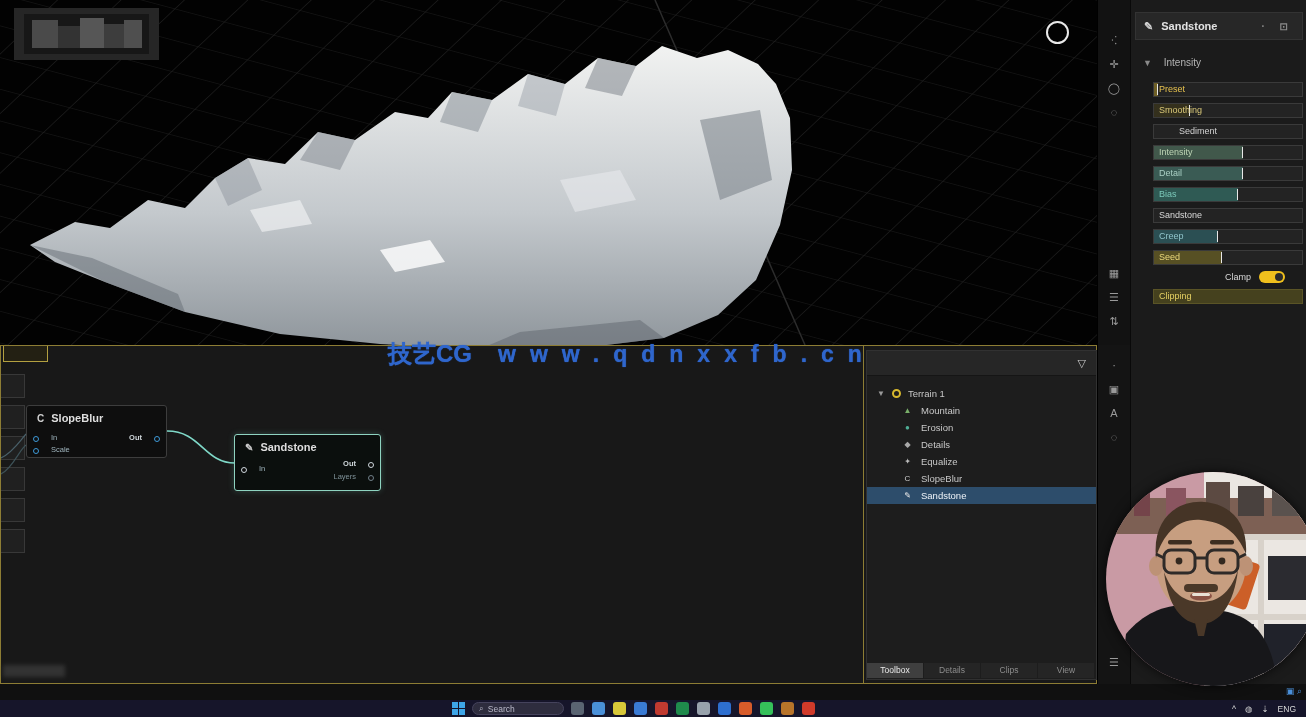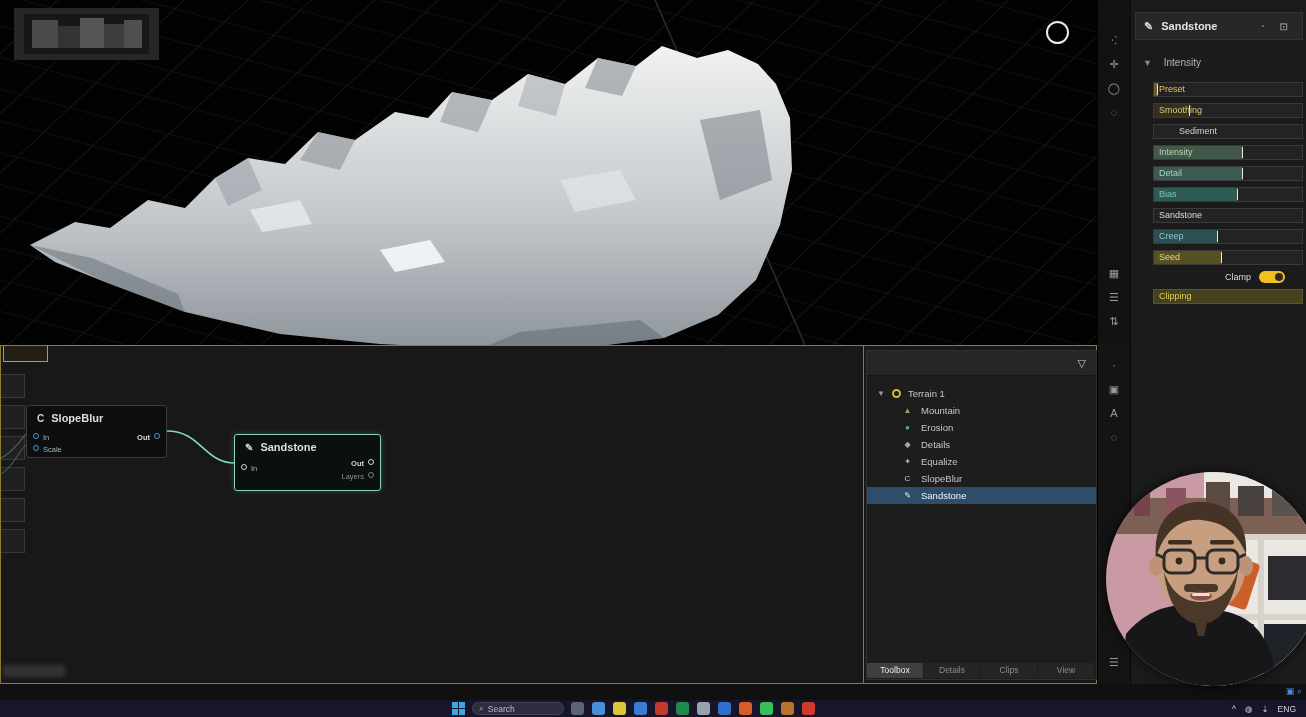--- a/index.html
+++ b/index.html
@@ -43,21 +43,21 @@
   .graph{position:absolute;left:0;top:345px;width:1097px;height:339px;background:#181818;border:1px solid #8d7d34;}
   .graph-divider{position:absolute;left:862px;top:0;width:1px;height:337px;background:#8d7d34;}
   .graph-tab{position:absolute;left:2px;top:0;width:45px;height:16px;background:#232013;border:1px solid #b3a040;border-top:none;}
   .leftstrip{position:absolute;left:0;top:28px;width:24px;}
   .leftstrip .stub{width:24px;height:24px;margin-bottom:7px;background:#202020;border:1px solid #383838;border-left:none;}
   .wires{position:absolute;left:0;top:0;pointer-events:none;}
   .node{position:absolute;background:#0e0e0e;border:1px solid #3d3d3d;border-radius:3px;color:#dedede;cursor:grab;}
   .node .ntitle{display:flex;align-items:center;gap:7px;padding:6px 10px 2px 10px;font-size:11px;font-weight:bold;}
   .node .nicon{color:#cfcfcf;font-size:10px;}
   .node .ports{position:relative;font-size:7.5px;color:#9fb4bd;}
-  .port{position:absolute;display:flex;align-items:flex-start;gap:4px;}
+  .port{position:absolute;display:flex;align-items:flex-end;gap:12px;}
   .dot{width:6px;height:6px;border-radius:50%;background:#0e0e0e;border:1.5px solid #3e9ad8;}
   .dot.lit{border-color:#cfd8dd;}
   #node-slopeblur{left:25px;top:59px;width:141px;height:53px;}
   #node-sandstone{left:233px;top:88px;width:147px;height:57px;background:#0b0f0d;border:1.5px solid #8ed3c0;box-shadow:0 0 6px rgba(120,210,190,.25);}
   .graph-scroll{position:absolute;left:2px;top:319px;width:62px;height:12px;background:#3c3c3c;filter:blur(2px);opacity:.75;}
   .graph-bottom-gap{position:absolute;left:0;top:684px;width:1306px;height:16px;background:#101010;}
   
   .outliner{position:absolute;left:866px;top:350px;width:231px;height:330px;background:#1d1d1d;border:1px solid #313131;}
   .outliner-header{position:absolute;left:0;top:0;width:100%;height:25px;background:#262626;border-bottom:1px solid #151515;}
   .funnel{position:absolute;right:10px;top:6px;color:#cfcfcf;font-size:11px;cursor:pointer;}
@@ -329,20 +329,23 @@
         <div class="ic">·</div>
         <div class="ic">▣</div>
         <div class="ic">A</div>
         <div class="ic">◌</div>
       </div>
     <div class="bot">
         <div class="ic">☰</div>
       </div>
   </div>
 
+  <div class="watermark">
+    <span>技艺CG</span><span class="url">www.qdnxxfb.cn</span>
+  </div>
 
   <div class="webcam">
     <svg width="214" height="214" viewBox="0 0 214 214">
       <rect width="214" height="214" fill="#c99aa4"></rect>
       <rect x="98" y="0" width="116" height="214" fill="#ebe7e2"></rect>
       <rect x="0" y="26" width="214" height="36" fill="#7d6054"></rect>
       <rect x="28" y="12" width="16" height="32" fill="#74444a"></rect>
       <rect x="60" y="16" width="20" height="28" fill="#8a5560"></rect>
       <rect x="100" y="10" width="24" height="34" fill="#5c4a42"></rect>
       <rect x="132" y="14" width="26" height="30" fill="#49413e"></rect>

